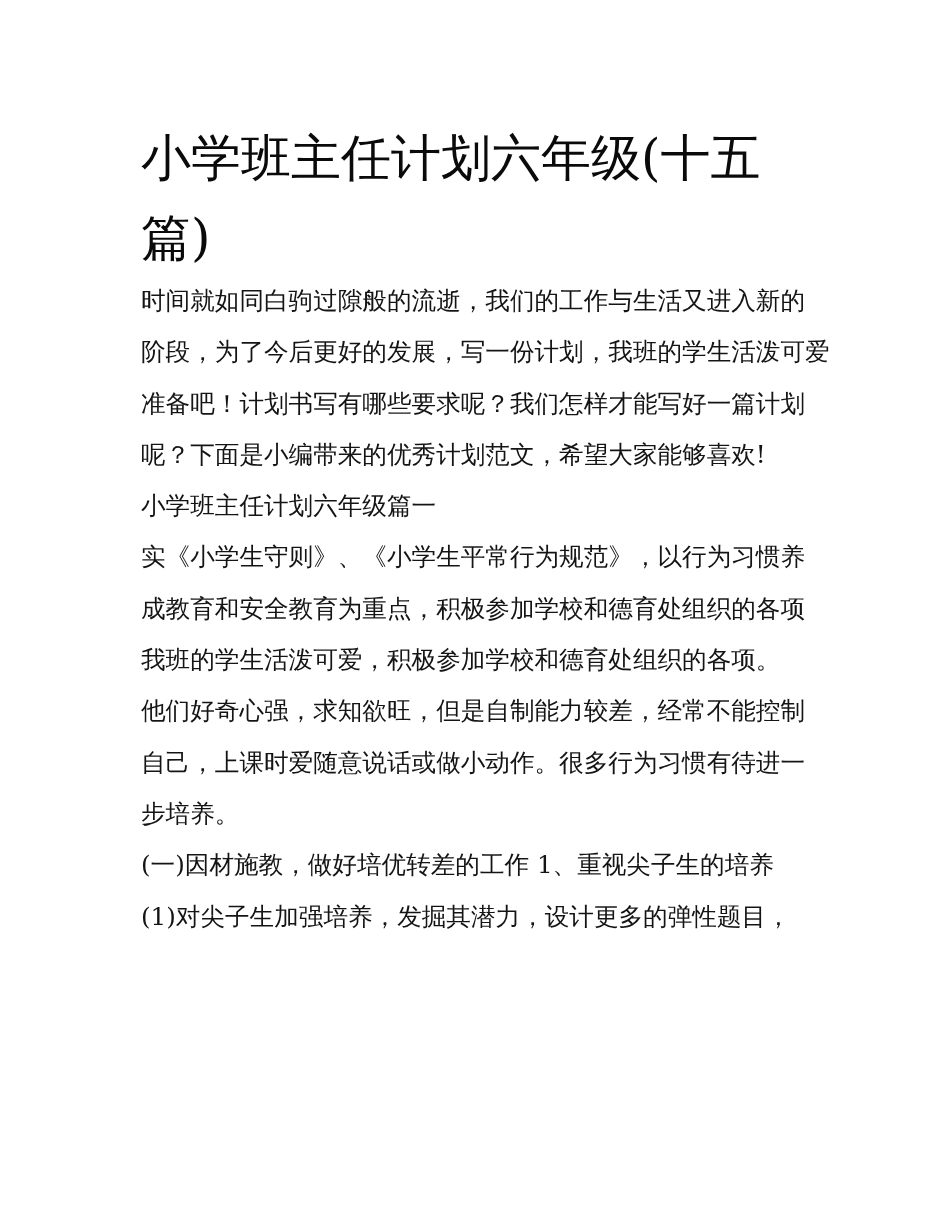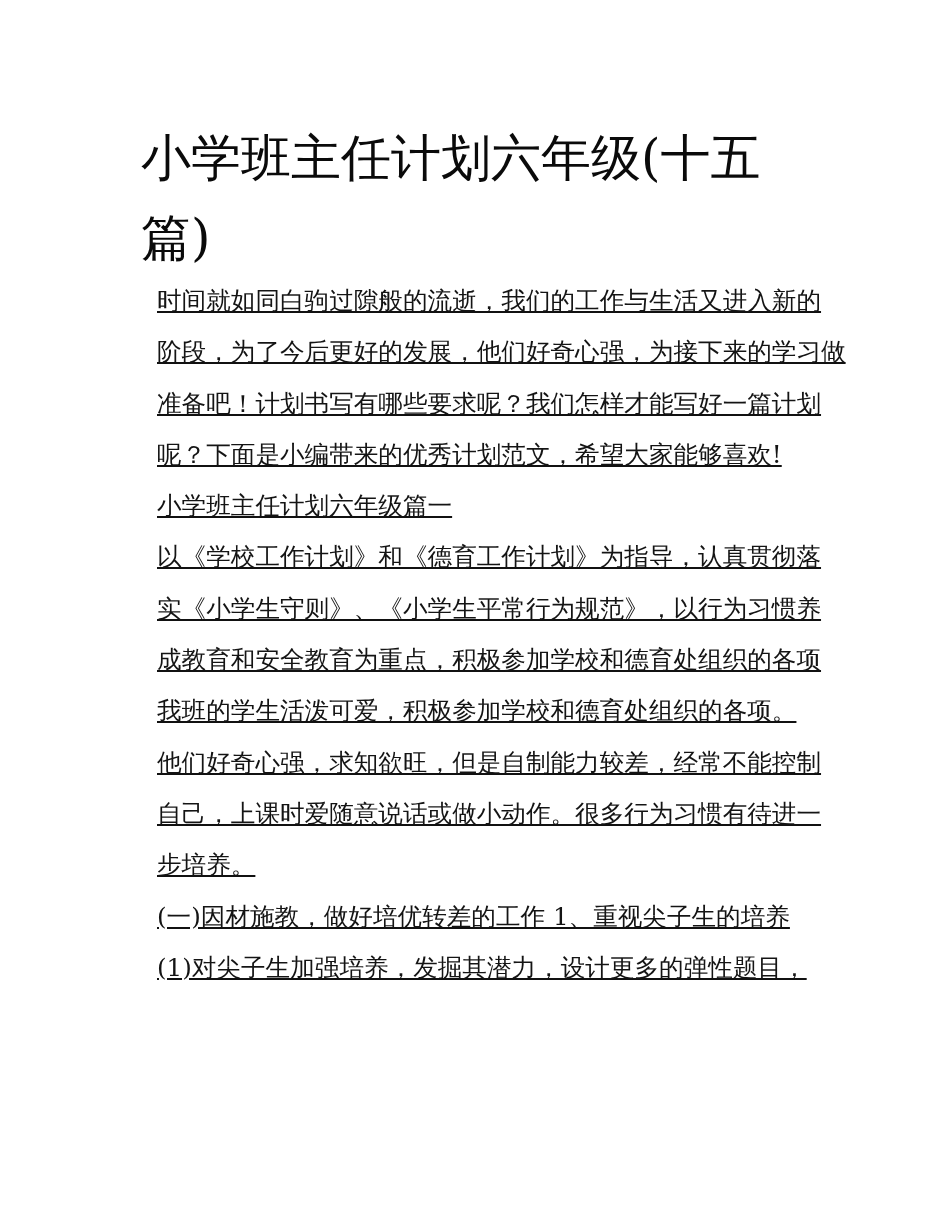--- a/index.html
+++ b/index.html
@@ -28,24 +28,23 @@
     width: 640px;
     font-size: 50px;
     line-height: 80px;
     font-weight: normal;
     margin: 0;
     letter-spacing: 0px;
     color: #0a0a0a;
   }
   .body-text {
     position: absolute;
-    left: 16px;
+    left: 0;
     top: 282px;
     width: 680px;
-    text-decoration: underline;
   }
   .line {
     display: block;
     height: 51.3px;
     line-height: 38px;
     font-size: 24.6px;
     white-space: nowrap;
     color: #141414;
   }
 </style>
@@ -53,25 +52,24 @@
 <body>
 
 <div class="page">
   <h1 class="title">
     <span class="title-line" style="display:block;">小学班主任计划六年级(十五</span>
     <span class="title-line" style="display:block;">篇)</span>
   </h1>
 
   <div class="body-text">
     <span class="line">时间就如同白驹过隙般的流逝，我们的工作与生活又进入新的</span>
-    <span class="line">阶段，为了今后更好的发展，他们好奇心强，为接下来的学习做</span>
+    <span class="line">阶段，为了今后更好的发展，写一份计划，我班的学生活泼可爱</span>
     <span class="line">准备吧！计划书写有哪些要求呢？我们怎样才能写好一篇计划</span>
     <span class="line">呢？下面是小编带来的优秀计划范文，希望大家能够喜欢!</span>
     <span class="line">小学班主任计划六年级篇一</span>
-    <span class="line">以《学校工作计划》和《德育工作计划》为指导，认真贯彻落</span>
     <span class="line">实《小学生守则》、《小学生平常行为规范》，以行为习惯养</span>
     <span class="line">成教育和安全教育为重点，积极参加学校和德育处组织的各项</span>
     <span class="line">我班的学生活泼可爱，积极参加学校和德育处组织的各项。</span>
     <span class="line">他们好奇心强，求知欲旺，但是自制能力较差，经常不能控制</span>
     <span class="line">自己，上课时爱随意说话或做小动作。很多行为习惯有待进一</span>
     <span class="line">步培养。</span>
     <span class="line">(一)因材施教，做好培优转差的工作 1、重视尖子生的培养</span>
     <span class="line">(1)对尖子生加强培养，发掘其潜力，设计更多的弹性题目，</span>
   </div>
 </div>

